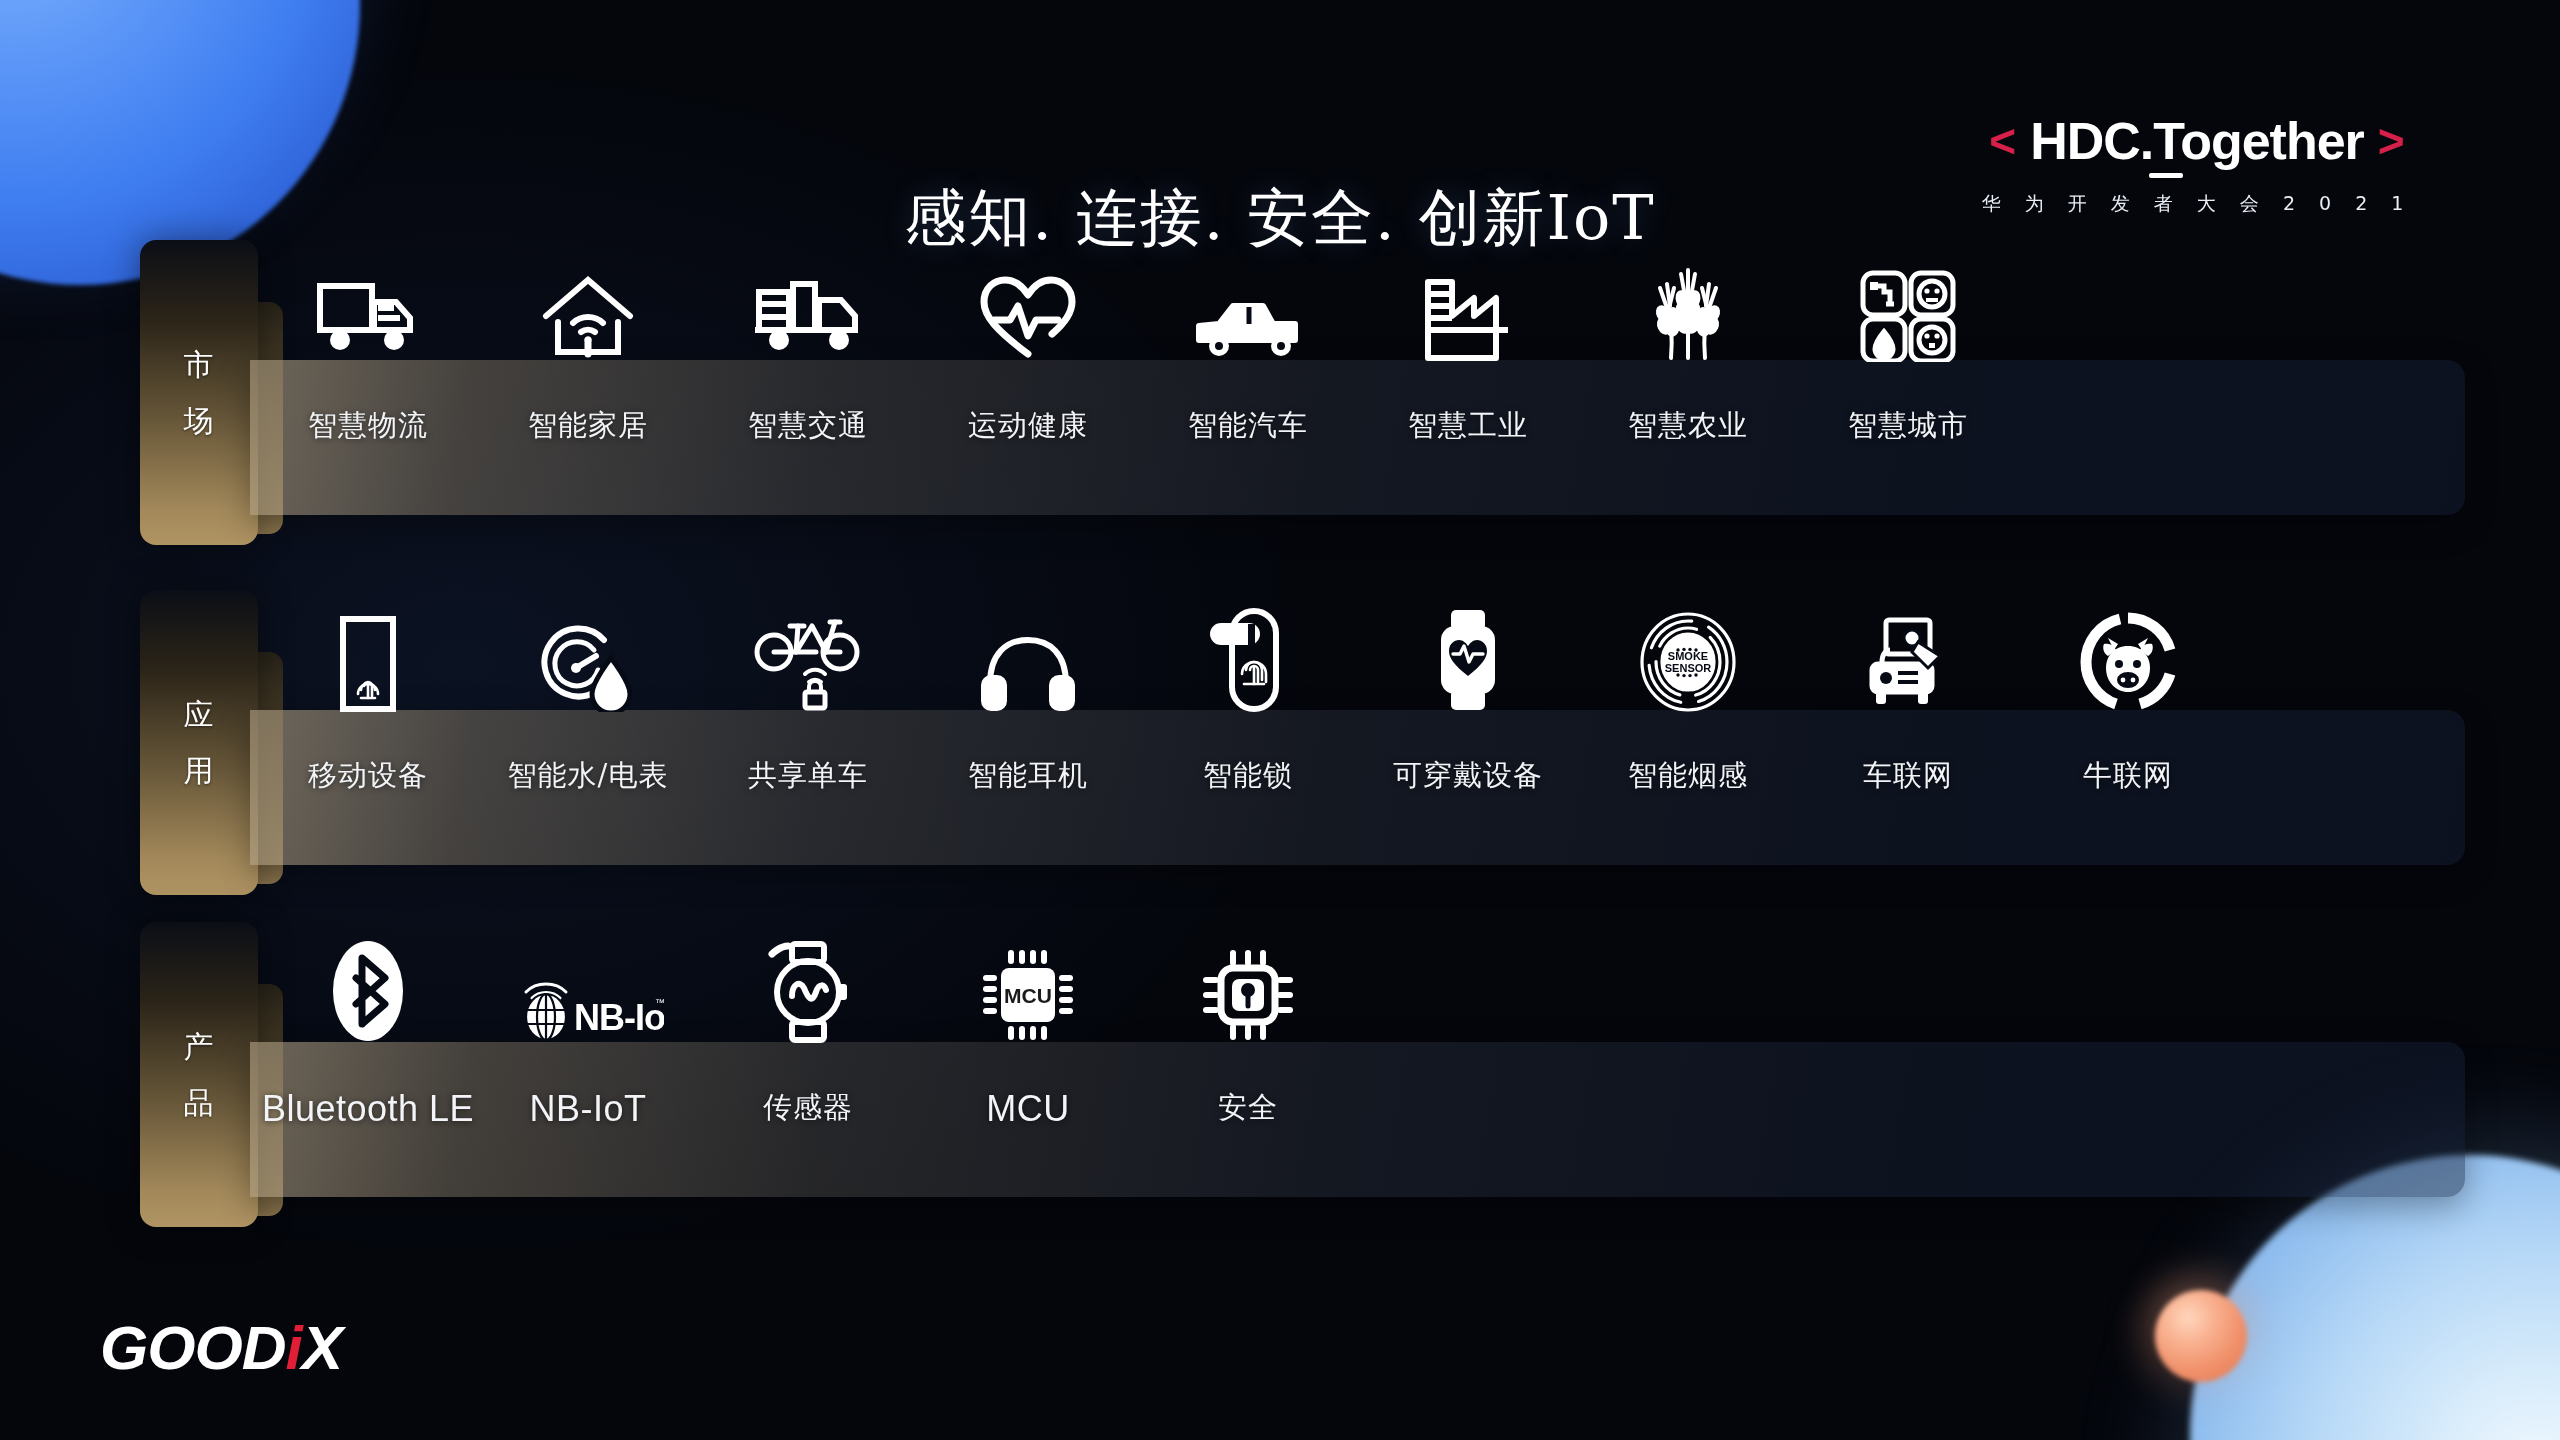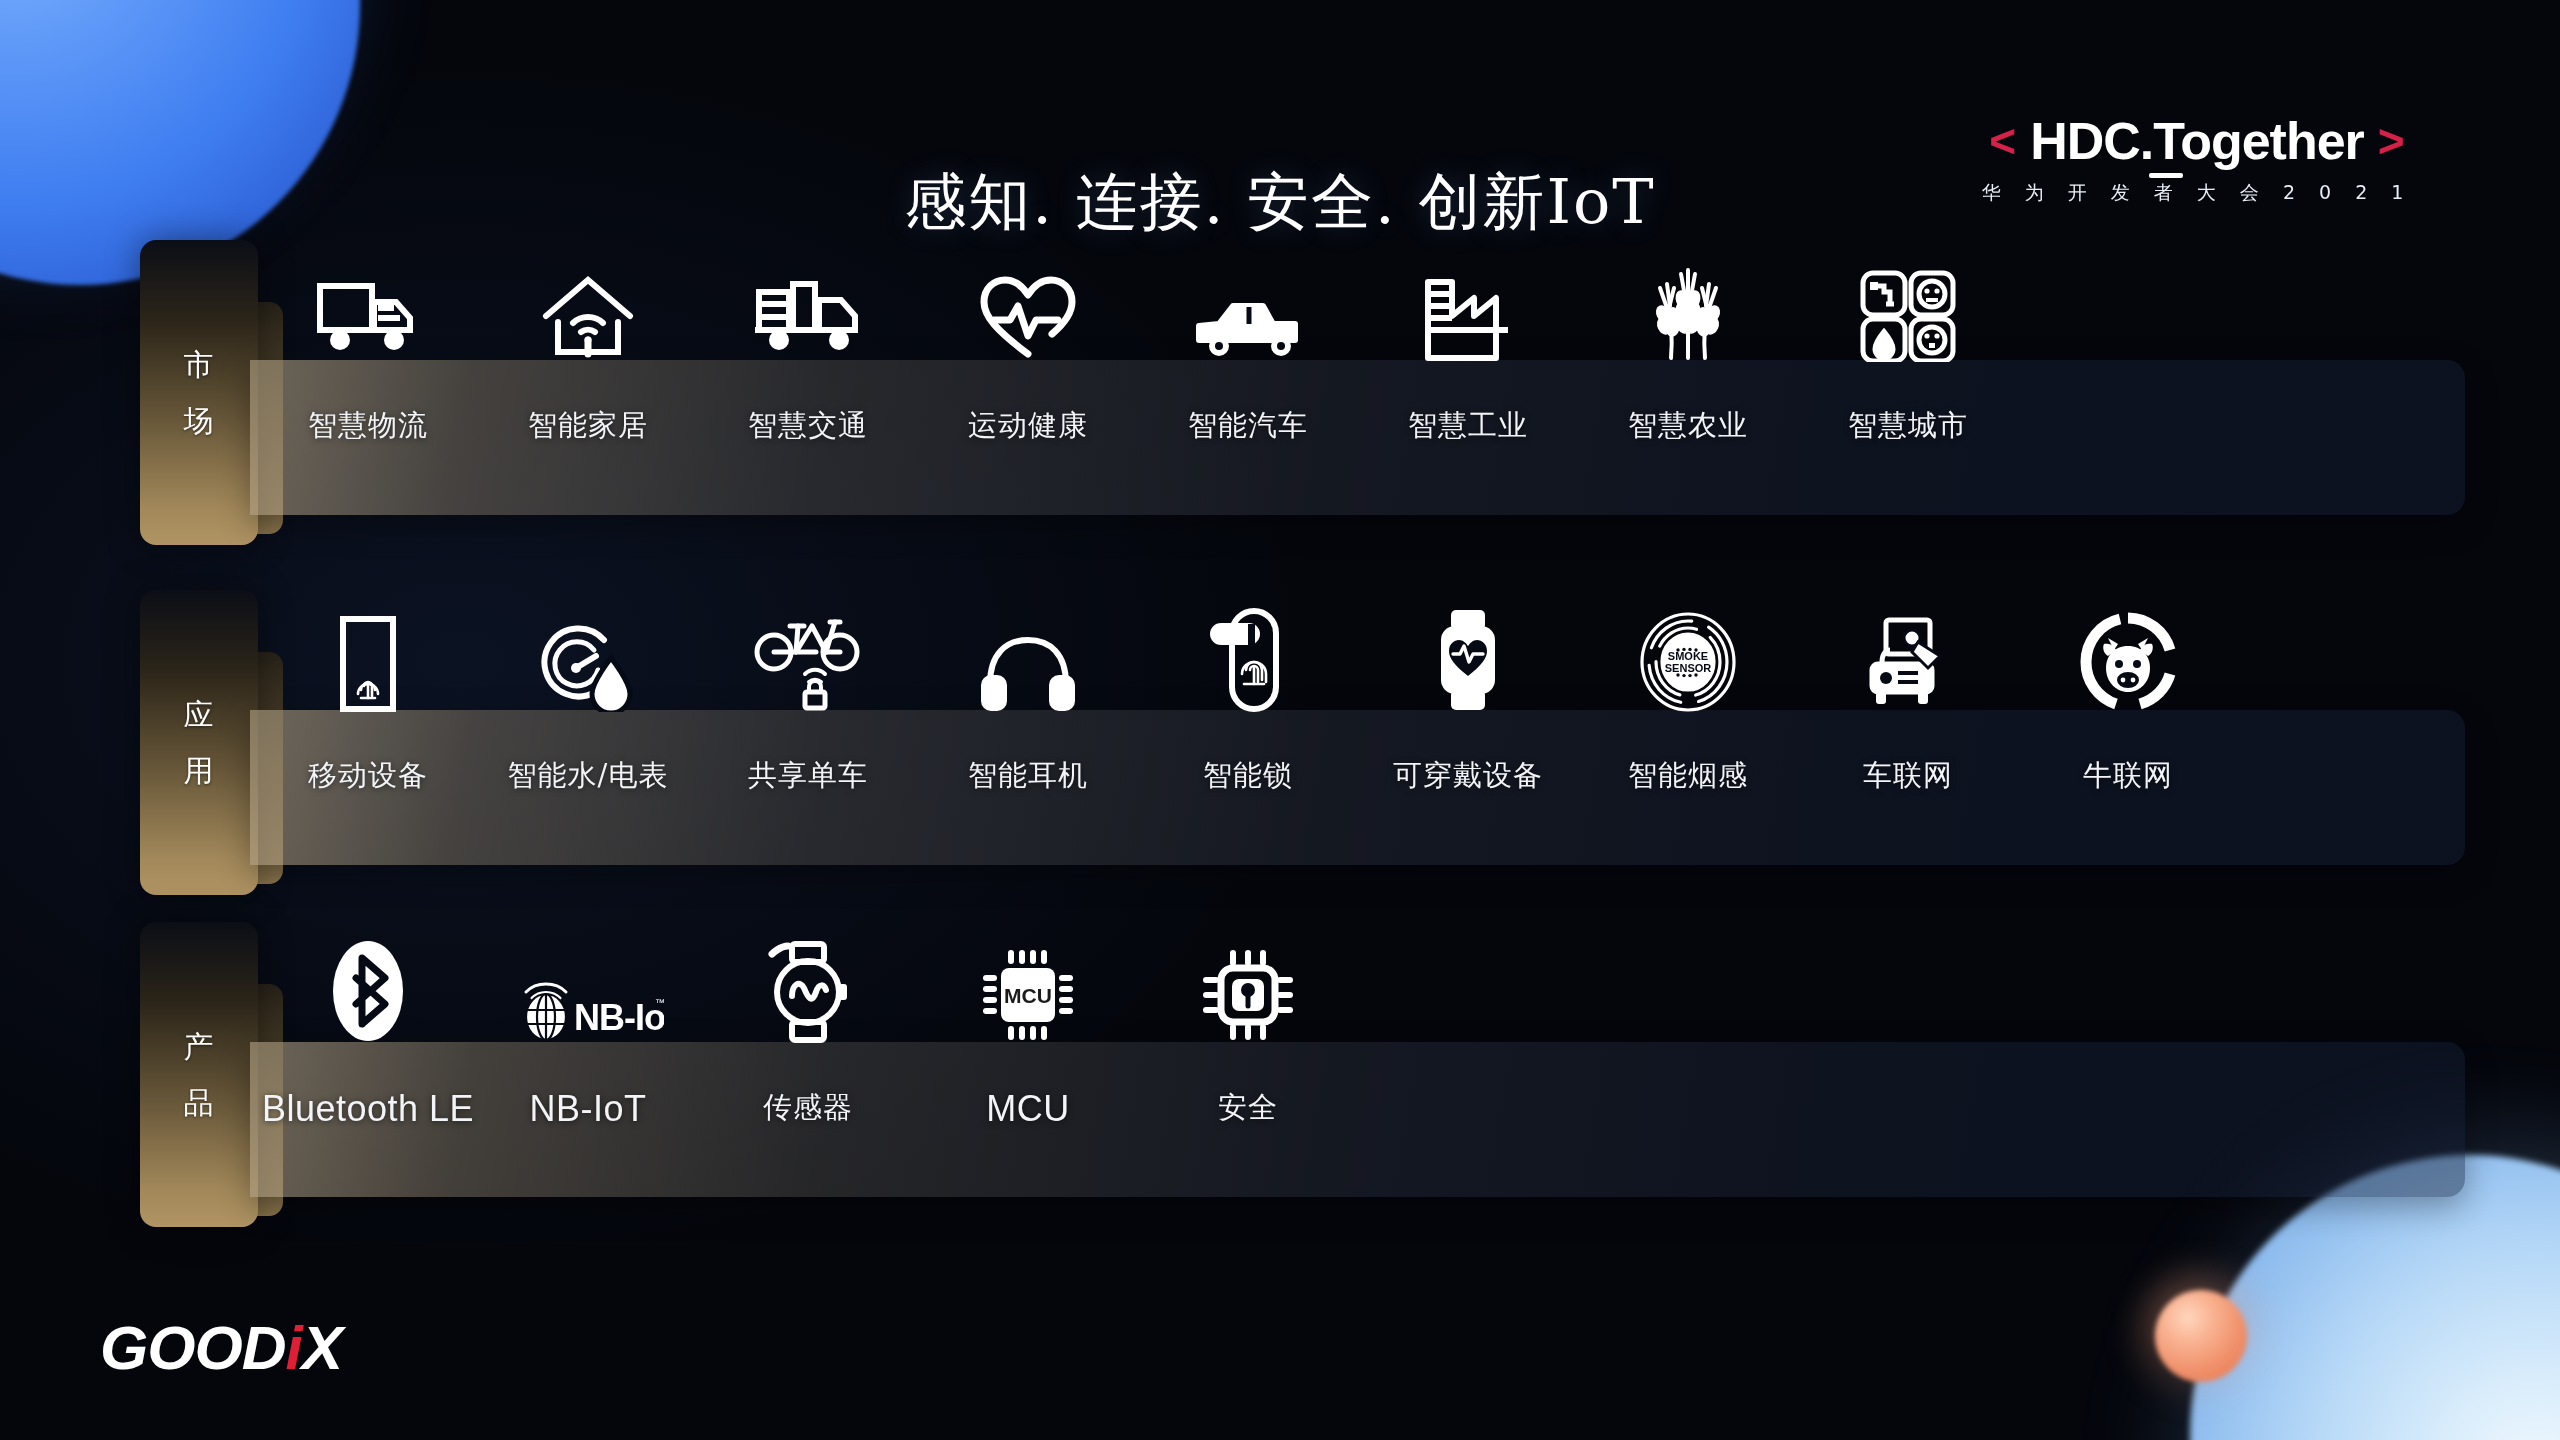--- a/index.html
+++ b/index.html
@@ -26,31 +26,31 @@
     background:radial-gradient(circle at 58% 55%, rgba(200,228,255,.5) 0%, rgba(130,180,240,.16) 55%, rgba(0,0,0,0) 74%);
     filter:blur(34px);}
   #sphere-coral{left:2155px;top:1290px;width:92px;height:92px;
     background:radial-gradient(circle at 36% 30%, #ffd6bd 0%, #f9b190 30%, #f0906a 62%, #e2754f 100%);
     filter:blur(2.5px);}
   #sphere-coral-glow{left:2135px;top:1270px;width:132px;height:132px;
     background:radial-gradient(circle at 42% 38%, rgba(250,170,130,.45) 0%, rgba(230,130,90,.12) 58%, rgba(0,0,0,0) 75%);
     filter:blur(16px);}
 
   
-  #page-title{position:absolute;left:0;right:0;top:160px;text-align:center;
+  #page-title{position:absolute;left:0;right:0;top:176px;text-align:center;
     color:#fff;font-size:62px;letter-spacing:2px;font-weight:400;
     font-family:"DejaVu Serif","Liberation Serif",serif;
     text-shadow:0 0 28px rgba(130,180,255,.22);}
 
   #hdc-logo{position:absolute;right:128px;top:115px;text-align:center;width:470px;}
   #hdc-main{display:flex;align-items:center;justify-content:center;gap:14px;}
   .chev{color:#d6204a;font-size:46px;font-weight:700;line-height:1;}
   #hdc-word{position:relative;color:#fff;font-size:52px;font-weight:700;letter-spacing:-1px;line-height:1;}
   #hdc-underline{position:absolute;left:119px;top:58px;width:34px;height:5px;background:#fff;border-radius:2px;}
-  #hdc-sub{margin-top:13px;color:#e9eef7;font-size:19px;letter-spacing:9px;
+  #hdc-sub{margin-top:24px;color:#e9eef7;font-size:19px;letter-spacing:9px;
     font-family:"DejaVu Sans","Liberation Sans",sans-serif;}
 
   
   .row{position:absolute;left:140px;width:2200px;}
   #row-0{top:340px;}
   #row-1{top:690px;}
   #row-2{top:1022px;}
 
   .row-label{position:absolute;left:0;top:-100px;width:118px;height:305px;border-radius:16px;
     background:linear-gradient(180deg,#0b0e16 0%,#2b2418 26%,#6d5c3c 62%,#a2885a 88%,#b09463 100%);

